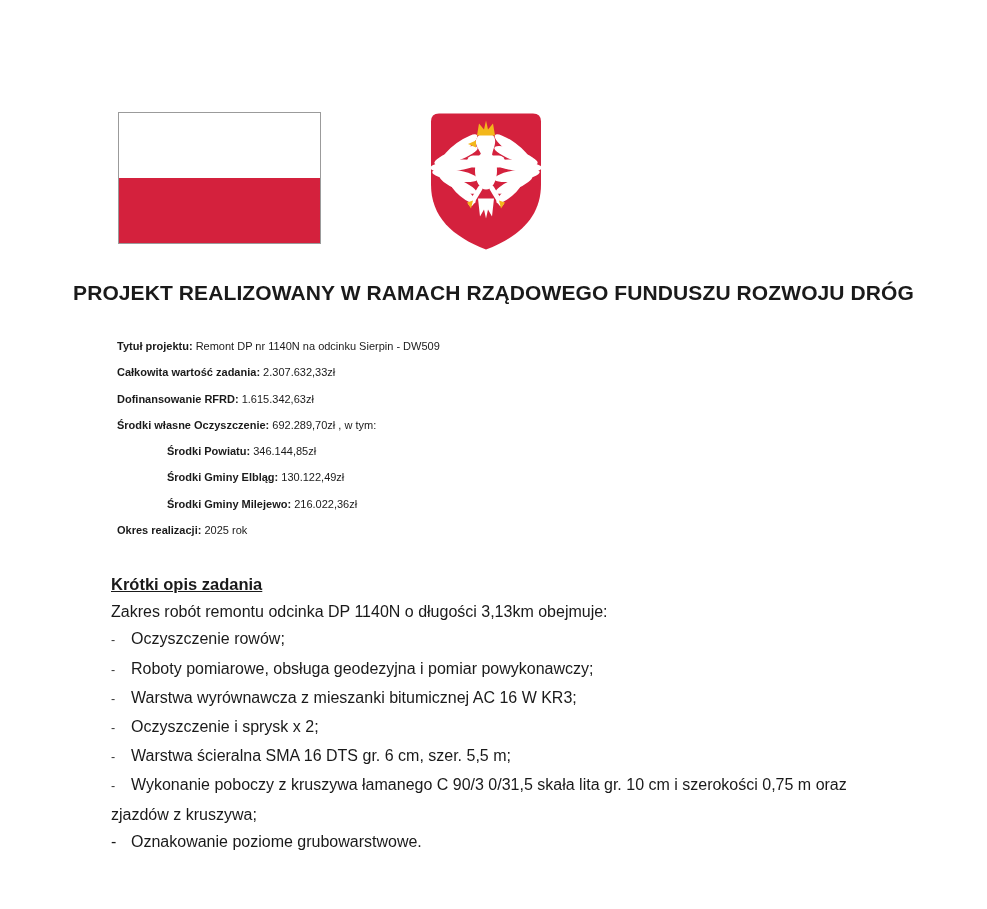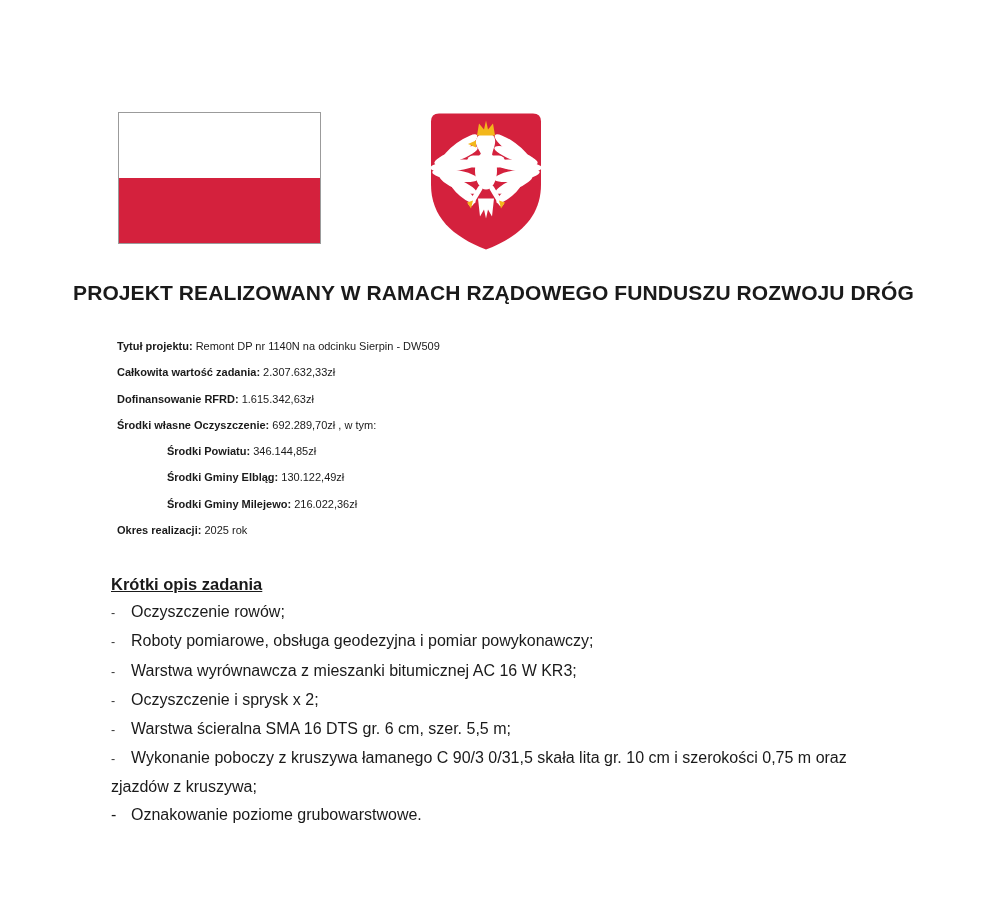--- a/index.html
+++ b/index.html
@@ -121,20 +121,21 @@
     <p class="detail-line"><span class="detail-label">Dofinansowanie RFRD:</span><span class="detail-value">1.615.342,63zł</span></p>
     <p class="detail-line"><span class="detail-label">Środki własne Oczyszczenie:</span><span class="detail-value">692.289,70zł , w tym:</span></p>
     <p class="detail-line ind"><span class="detail-label">Środki Powiatu:</span><span class="detail-value">346.144,85zł</span></p>
     <p class="detail-line ind"><span class="detail-label">Środki Gminy Elbląg:</span><span class="detail-value">130.122,49zł</span></p>
     <p class="detail-line ind"><span class="detail-label">Środki Gminy Milejewo:</span><span class="detail-value">216.022,36zł</span></p>
     <p class="detail-line"><span class="detail-label">Okres realizacji:</span><span class="detail-value">2025 rok</span></p>
   </div>
 
   <div class="description">
     <p class="section-heading">Krótki opis zadania</p>
+    <p class="intro">Zakres robót remontu odcinka DP 1140N o długości 3,13km obejmuje:</p>
     <p class="bullet"><span class="dash small">-</span><span>Oczyszczenie rowów;</span></p>
     <p class="bullet"><span class="dash small">-</span><span>Roboty pomiarowe, obsługa geodezyjna i pomiar powykonawczy;</span></p>
     <p class="bullet"><span class="dash small">-</span><span>Warstwa wyrównawcza z mieszanki bitumicznej AC 16 W KR3;</span></p>
     <p class="bullet"><span class="dash small">-</span><span>Oczyszczenie i sprysk x 2;</span></p>
     <p class="bullet"><span class="dash small">-</span><span>Warstwa ścieralna SMA 16 DTS gr. 6 cm, szer. 5,5 m;</span></p>
     <p class="bullet"><span class="dash small">-</span><span>Wykonanie poboczy z kruszywa łamanego C 90/3 0/31,5 skała lita gr. 10 cm i szerokości 0,75 m oraz zjazdów z kruszywa;</span></p>
     <p class="bullet"><span class="dash normal">-</span><span>Oznakowanie poziome grubowarstwowe.</span></p>
   </div>
 
 </div>

